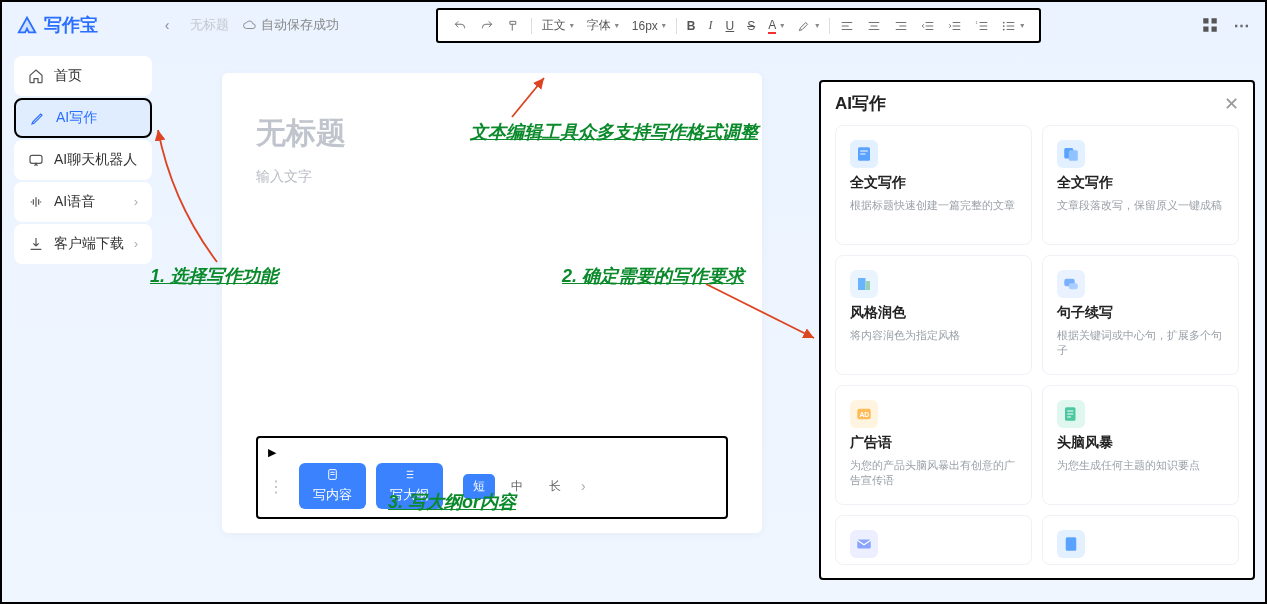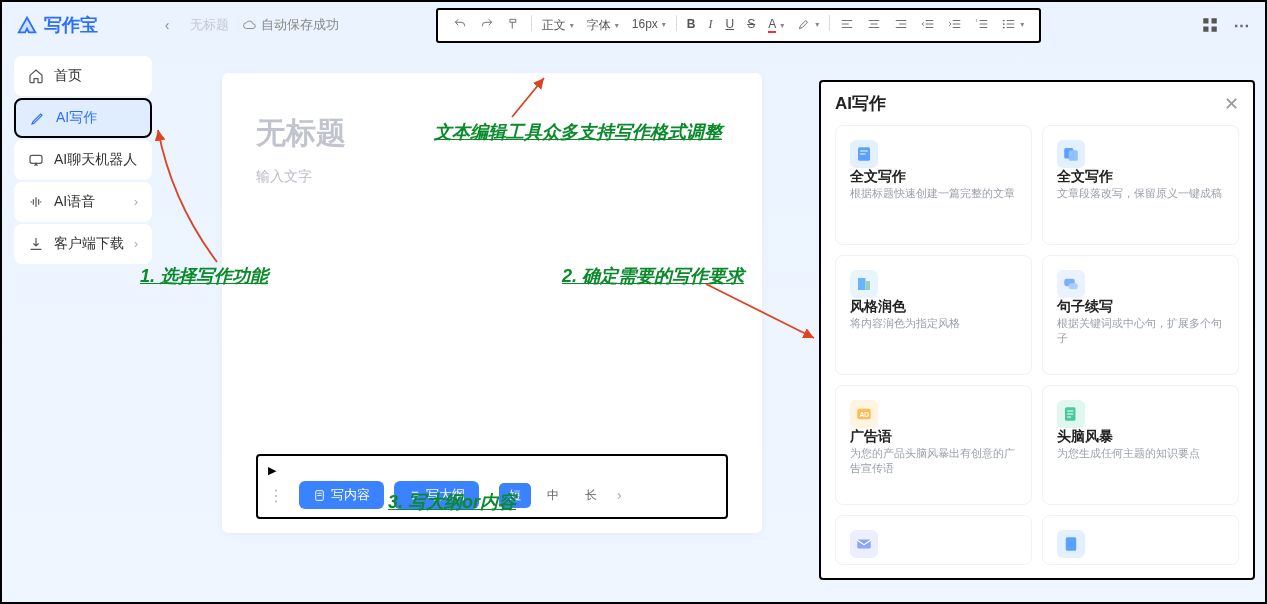--- a/index.html
+++ b/index.html
@@ -43,21 +43,21 @@
       background: #fff;
     }
     .side-item.active { background: #e0edff; color: #2a6fff; border: 2px solid #000; }
     .side-item .chev { margin-left: auto; color: #aaa; font-size: 12px; }
     .side-item svg { width: 16px; height: 16px; }
 
     .content { flex: 1; position: relative; padding: 0 10px 0 60px; }
 
     .toolbar-wrap { display: flex; justify-content: center; margin-top: -40px; }
     .toolbar {
-      display: flex; align-items: flex-start; gap: 7px;
+      display: flex; align-items: center; gap: 7px;
       background: #fff; border: 2px solid #000; padding: 5px 12px;
       font-size: 12px; color: #555; border-radius: 3px;
     }
     .toolbar .tb-btn { display: inline-flex; align-items: center; gap: 2px; padding: 2px 3px; cursor: pointer; }
     .toolbar .sep { width: 1px; height: 16px; background: #ddd; }
     .toolbar svg { width: 14px; height: 14px; }
     .toolbar .dd::after { content: "▾"; font-size: 8px; margin-left: 2px; color: #888; }
 
     .editor {
       background: #fff; border-radius: 6px;
@@ -70,21 +70,21 @@
 
     .bottom-bar {
       position: absolute; bottom: 14px; left: 34px; right: 34px;
       border: 2px solid #000; border-radius: 4px;
       padding: 8px 10px;
     }
     .play-row { font-size: 11px; color: #000; margin-bottom: 4px; }
     .bottom-ctrl { display: flex; align-items: center; gap: 10px; }
     .btn-primary {
       background: #3b82ff; color: #fff; border-radius: 6px;
-      padding: 5px 14px; font-size: 13px; display: inline-flex; align-items: center; gap: 5px;
+      padding: 5px 14px; font-size: 13px; display: inline-flex; align-items: center; gap: 5px; flex-direction: column;
     }
     .btn-primary svg { width: 13px; height: 13px; }
     .len-group { display: flex; align-items: center; gap: 6px; margin-left: 10px; }
     .len-btn { padding: 4px 10px; border-radius: 5px; font-size: 12px; color: #666; }
     .len-btn.sel { background: #3b82ff; color: #fff; }
     .len-chev { color: #aaa; font-size: 14px; padding: 0 4px; }
     .dots { color: #bbb; font-size: 16px; margin-right: 4px; letter-spacing: 1px; }
 
     .ai-panel {
       position: absolute; right: 10px; top: 78px;
@@ -92,21 +92,21 @@
       background: #fff; border: 2px solid #000; border-radius: 4px;
       padding: 10px 14px;
     }
     .ai-head { display: flex; align-items: center; justify-content: space-between; margin-bottom: 10px; }
     .ai-head h3 { font-size: 17px; font-weight: 700; color: #222; }
     .ai-head .close { color: #999; font-size: 18px; }
     .ai-grid { display: grid; grid-template-columns: 1fr 1fr; gap: 10px; }
     .ai-card {
       border: 1px solid #eef2f7; border-radius: 8px;
       padding: 14px 14px; height: 120px;
-      display: flex; flex-direction: column; gap: 0;
+      display: flex; flex-direction: column; gap: 6px;
     }
     .ai-card .ico { width: 28px; height: 28px; border-radius: 6px; display: flex; align-items: center; justify-content: center; }
     .ai-card .ttl { font-size: 14px; font-weight: 700; color: #222; }
     .ai-card .desc { font-size: 11px; color: #9aa0a8; line-height: 1.4; }
     .ai-card.short { height: auto; padding-bottom: 6px; }
 
     .ann { position: absolute; color: #0a8a2a; font-style: italic; font-weight: 600; font-size: 18px; text-decoration: underline; pointer-events: none; white-space: nowrap; }
     .arrow { position: absolute; pointer-events: none; }
   </style>
 </head>
@@ -368,24 +368,24 @@
     <div class="ai-card short">
       <div class="ico" style="background:#e3f0ff">
           <svg viewBox="0 0 24 24" width="18" height="18">
             <rect x="5" y="3" width="14" height="18" rx="2" fill="#5aa2ff"></rect>
           </svg>
         </div>
     </div>
   </div>
 </div>
 
-<div class="ann" style="left:138px;top:262px">1. 选择写作功能</div>
+<div class="ann" style="left:148px;top:262px">1. 选择写作功能</div>
 <div class="ann" style="left:560px;top:262px">2. 确定需要的写作要求</div>
 <div class="ann" style="left:386px;top:488px">3. 写大纲or内容</div>
-<div class="ann" style="left:432px;top:118px">文本编辑工具众多支持写作格式调整</div>
+<div class="ann" style="left:468px;top:118px">文本编辑工具众多支持写作格式调整</div>
 
 <svg class="arrow" style="left:150px;top:120px" width="70" height="145">
     <defs>
       <marker id="ah1" markerWidth="8" markerHeight="8" refX="6" refY="3" orient="auto">
         <path d="M0,0 L6,3 L0,6 Z" fill="#d42"></path>
       </marker>
     </defs>
     <path d="M65 140 Q20 80 6 8" stroke="#d42" stroke-width="1.8" fill="none" marker-end="url(#ah1)"></path>
   </svg>
 <svg class="arrow" style="left:500px;top:70px" width="60" height="50">

